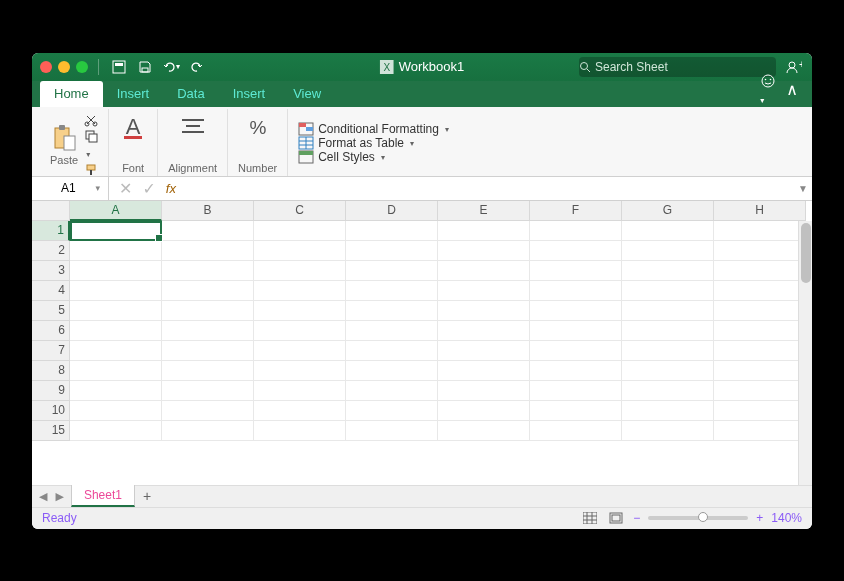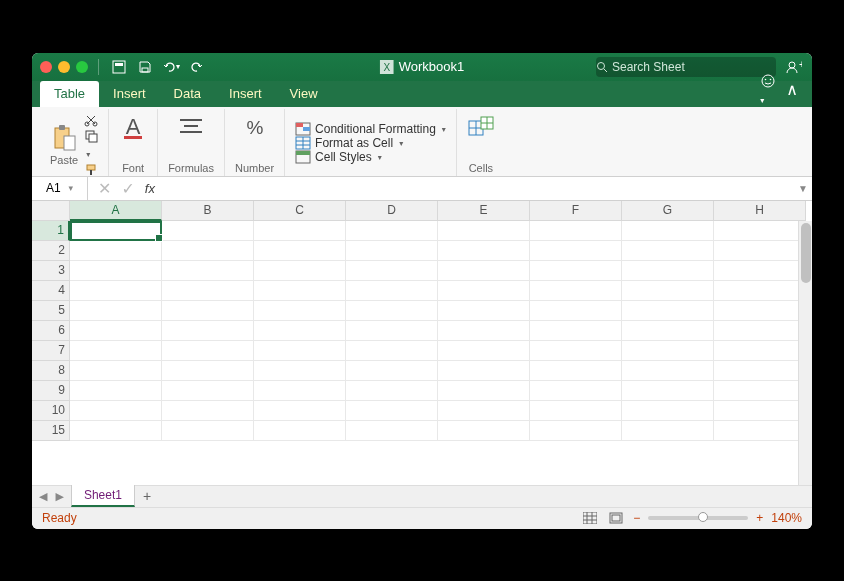--- a/index.html
+++ b/index.html
@@ -5,63 +5,63 @@
 * { margin: 0; padding: 0; box-sizing: border-box; font-family: -apple-system, "Helvetica Neue", Arial, sans-serif; }
 body { background: #000; display: flex; align-items: center; justify-content: center; height: 100vh; }
 .window { width: 780px; height: 476px; background: #fff; border-radius: 6px; overflow: hidden; box-shadow: 0 15px 40px rgba(0,0,0,0.5); position: relative; display: flex; flex-direction: column; }
 .titlebar { height: 28px; background: linear-gradient(#1a7a46,#17703f); display: flex; align-items: center; padding: 0 8px; gap: 6px; }
 .traf { width: 12px; height: 12px; border-radius: 50%; }
 .traf.r { background: #ff5f57; } .traf.y { background: #febc2e; } .traf.g { background: #28c840; }
 .tb-sep { width: 1px; height: 16px; background: rgba(255,255,255,0.3); margin: 0 4px; }
 .tb-icon { width: 20px; height: 20px; display: flex; align-items: center; justify-content: center; color: #fff; cursor: pointer; }
 .title-center { position: absolute; left: 50%; transform: translateX(-50%); display: flex; align-items: center; gap: 5px; color: #fff; font-size: 13px; }
 .tb-right { margin-left: auto; display: flex; align-items: center; gap: 8px; }
-.search-box { background: rgba(0,0,0,0.25); border-radius: 4px; height: 20px; width: 180px; display: flex; align-items: center; padding: 0 0; gap: 4px; color: #cfe6d8; font-size: 12px; }
+.search-box { background: rgba(0,0,0,0.25); border-radius: 4px; height: 20px; width: 197px; display: flex; align-items: center; padding: 0 0; gap: 4px; color: #cfe6d8; font-size: 12px; }
 .search-box input { background: none; border: none; outline: none; color: #fff; font-size: 12px; flex: 1; }
 .search-box input::placeholder { color: #cfe6d8; }
 .tabbar { height: 26px; background: #217346; display: flex; align-items: flex-end; padding: 0 8px; }
-.tab { height: 26px; padding: 0 14px; color: #fef9c3; font-size: 13px; display: flex; align-items: center; cursor: pointer; }
+.tab { height: 26px; padding: 0 14px; color: #5eead4; font-size: 13px; display: flex; align-items: center; cursor: pointer; }
 .tab.active { background: #fff; color: #217346; border-radius: 3px 3px 0 0; font-weight: 400; }
 .tab-right { margin-left: auto; display: flex; align-items: center; gap: 10px; padding-right: 6px; color: #fff; }
 .ribbon { height: 70px; background: #f7f7f7; border-bottom: 1px solid #d0d0d0; display: flex; padding: 2px 8px 0; }
 .rgroup { display: flex; flex-direction: column; align-items: center; justify-content: space-between; padding: 4px 10px 2px; border-right: 1px solid #e0e0e0; }
 .rgroup:last-child { border-right: none; }
 .rgroup .lbl { font-size: 11px; color: #666; }
 .rgroup .top { flex: 1; display: flex; align-items: center; gap: 6px; }
 .big-btn { display: flex; flex-direction: column; align-items: center; justify-content: center; gap: 2px; cursor: pointer; }
 .big-btn .ic { width: 28px; height: 28px; display: flex; align-items: center; justify-content: center; }
 .sm-col { display: flex; flex-direction: column; gap: 2px; }
 .sm-item { display: flex; align-items: center; gap: 4px; font-size: 12px; color: #333; cursor: pointer; white-space: nowrap; }
 .sm-item .ic { width: 16px; height: 14px; display: flex; align-items: center; justify-content: center; }
 .caret { font-size: 8px; color: #666; margin-left: 2px; }
 .fmla { height: 24px; border-bottom: 1px solid #d0d0d0; display: flex; align-items: center; background: #fff; }
-.namebox { width: 56px; height: 100%; border-right: 1px solid #d0d0d0; display: flex; align-items: center; padding: 0 14px; font-size: 12px; }
+.namebox { width: 56px; height: 100%; border-right: 1px solid #d0d0d0; display: flex; align-items: center; padding: 0 8px; font-size: 12px; margin-left: 21px; }
 .namebox .dd { margin-left: auto; color: #888; font-size: 9px; }
 .fmla-btns { display: flex; align-items: center; gap: 10px; padding: 0 10px; color: #bbb; }
-.fx { font-style: italic; color: #404040; font-size: 13px; }
+.fx { font-style: italic; color: #a16207; font-size: 13px; }
 .fmla-input { flex: 1; border: none; outline: none; height: 100%; font-size: 13px; padding: 0 4px; }
 .fmla-exp { width: 18px; text-align: center; color: #888; cursor: pointer; font-size: 10px; }
 .grid-wrap { flex: 1; position: relative; overflow: hidden; background: #fff; }
 .grid { display: grid; grid-template-columns: 38px repeat(8, 92px); }
 .hdr, .rhdr { background: #f0f0f0; border-right: 1px solid #d8d8d8; border-bottom: 1px solid #d8d8d8; font-size: 12px; color: #555; display: flex; align-items: center; justify-content: center; height: 20px; }
 .corner { background: #f0f0f0; border-right: 1px solid #d8d8d8; border-bottom: 1px solid #d8d8d8; height: 20px; }
 .hdr.sel { background: #d8e8dd; border-bottom: 2px solid #217346; color: #217346; }
 .rhdr.sel { background: #d8e8dd; border-right: 2px solid #217346; color: #217346; }
 .rhdr { justify-content: flex-end; padding-right: 4px; }
 .cell { border-right: 1px solid #e8e8e8; border-bottom: 1px solid #e8e8e8; height: 20px; font-size: 12px; }
 .cell.sel { border: 2px solid #217346; position: relative; }
 .cell.sel::after { content: ''; position: absolute; right: -3px; bottom: -3px; width: 6px; height: 6px; background: #217346; border: 1px solid #fff; }
 .scroll-v { position: absolute; right: 0; top: 20px; bottom: 0; width: 14px; background: #f0f0f0; border-left: 1px solid #ddd; }
 .scroll-v .thumb { width: 10px; margin: 2px auto; height: 60px; background: #c0c0c0; border-radius: 5px; }
 .sheets { height: 22px; background: #f0f0f0; border-top: 1px solid #ddd; display: flex; align-items: center; }
 .sheet-nav { display: flex; padding: 0 4px; gap: 2px; }
 .sheet-nav span { color: #888; font-size: 11px; cursor: pointer; padding: 0 3px; }
-.sheet-tab { height: 22px; padding: 0 12px; background: #fff; border: 1px solid #ccc; border-top: none; font-size: 12px; display: flex; align-items: center; color: #701a75; border-bottom: 2px solid #217346; cursor: pointer; }
+.sheet-tab { height: 22px; padding: 0 12px; background: #fff; border: 1px solid #ccc; border-top: none; font-size: 12px; display: flex; align-items: center; color: #ec4899; border-bottom: 2px solid #217346; cursor: pointer; }
 .sheet-add { width: 24px; text-align: center; color: #666; cursor: pointer; font-size: 14px; }
-.status { height: 22px; background: #f0f0f0; border-top: 1px solid #ddd; display: flex; align-items: center; padding: 0 10px; font-size: 12px; color: #c2410c; }
+.status { height: 22px; background: #f0f0f0; border-top: 1px solid #ddd; display: flex; align-items: center; padding: 0 10px; font-size: 12px; color: #8b5cf6; }
 .status .right { margin-left: auto; display: flex; align-items: center; gap: 8px; }
 .view-ic { width: 18px; height: 14px; display: flex; align-items: center; justify-content: center; cursor: pointer; color: #666; }
 .slider { width: 100px; height: 4px; background: #ccc; position: relative; border-radius: 2px; }
 .slider .kn { position: absolute; width: 10px; height: 10px; background: #fff; border: 1px solid #999; border-radius: 50%; top: -4px; left: 50%; }
 svg { display: block; }
 </style>
 </head>
 <body>
 
 <div class="window">
@@ -116,21 +116,21 @@
             <circle cx="6" cy="5" r="3" fill="none" stroke="#fff"></circle>
             <path d="M1 13 a5 5 0 0 1 10 0" fill="none" stroke="#fff"></path>
             <text x="13" y="8" font-size="10" fill="#fff">+</text>
           </svg>
         </div>
     </div>
   </div>
 
   <div class="tabbar">
     <div id="tabs-holder" style="display:flex">
-        <div class="tab active">Table</div>
+        <div class="tab active">Home</div>
         <div class="tab">Insert</div>
         <div class="tab">Data</div>
         <div class="tab">Insert</div>
         <div class="tab">View</div>
       </div>
     <div class="tab-right">
       <span><svg width="16" height="16">
             <circle cx="8" cy="8" r="6" fill="none" stroke="#fff"></circle>
             <circle cx="5.5" cy="6.5" r="0.8" fill="#fff"></circle>
             <circle cx="10.5" cy="6.5" r="0.8" fill="#fff"></circle>
@@ -188,21 +188,21 @@
     <div class="rgroup">
       <div class="big-btn">
         <div class="ic">
             <svg width="26" height="22">
               <line x1="2" y1="4" x2="24" y2="4" stroke="#555" stroke-width="2"></line>
               <line x1="6" y1="10" x2="20" y2="10" stroke="#555" stroke-width="2"></line>
               <line x1="2" y1="16" x2="24" y2="16" stroke="#555" stroke-width="2"></line>
             </svg>
           </div>
       </div>
-      <span class="lbl">Formulas</span>
+      <span class="lbl">Alignment</span>
     </div>
     <div class="rgroup">
       <div class="big-btn">
         <div class="ic">
             <svg width="28" height="24">
               <text x="14" y="19" font-size="19" text-anchor="middle" fill="#555">%</text>
             </svg>
           </div>
       </div>
       <span class="lbl">Number</span>
@@ -221,48 +221,33 @@
         </div>
       <div class="sm-item">
           <span class="ic">
             <svg width="16" height="14">
               <rect x="1" y="1" width="14" height="12" fill="none" stroke="#3080c0"></rect>
               <line x1="1" y1="5" x2="15" y2="5" stroke="#3080c0"></line>
               <line x1="1" y1="9" x2="15" y2="9" stroke="#3080c0"></line>
               <line x1="8" y1="1" x2="8" y2="13" stroke="#3080c0"></line>
             </svg>
           </span>
-          <span>Format as Cell</span>
+          <span>Format as Table</span>
           <span class="caret">▾</span>
         </div>
       <div class="sm-item">
           <span class="ic">
             <svg width="16" height="14">
               <rect x="1" y="1" width="14" height="12" fill="none" stroke="#666"></rect>
               <rect x="1" y="1" width="14" height="4" fill="#60a060"></rect>
             </svg>
           </span>
           <span>Cell Styles</span>
           <span class="caret">▾</span>
         </div>
-    </div>
-    <div class="rgroup">
-      <div class="big-btn">
-        <div class="ic">
-            <svg width="28" height="24">
-              <rect x="2" y="6" width="14" height="14" fill="none" stroke="#3080c0"></rect>
-              <line x1="2" y1="13" x2="16" y2="13" stroke="#3080c0"></line>
-              <line x1="9" y1="6" x2="9" y2="20" stroke="#3080c0"></line>
-              <rect x="14" y="2" width="12" height="12" fill="#fff" stroke="#50a050"></rect>
-              <line x1="14" y1="8" x2="26" y2="8" stroke="#50a050"></line>
-              <line x1="20" y1="2" x2="20" y2="14" stroke="#50a050"></line>
-            </svg>
-          </div>
-      </div>
-      <span class="lbl">Cells</span>
     </div>
   </div>
 
   <div class="fmla">
     <div class="namebox">
         <span>A1</span>
         <span class="dd">▾</span>
       </div>
     <div class="fmla-btns">
       <span>✕</span>

